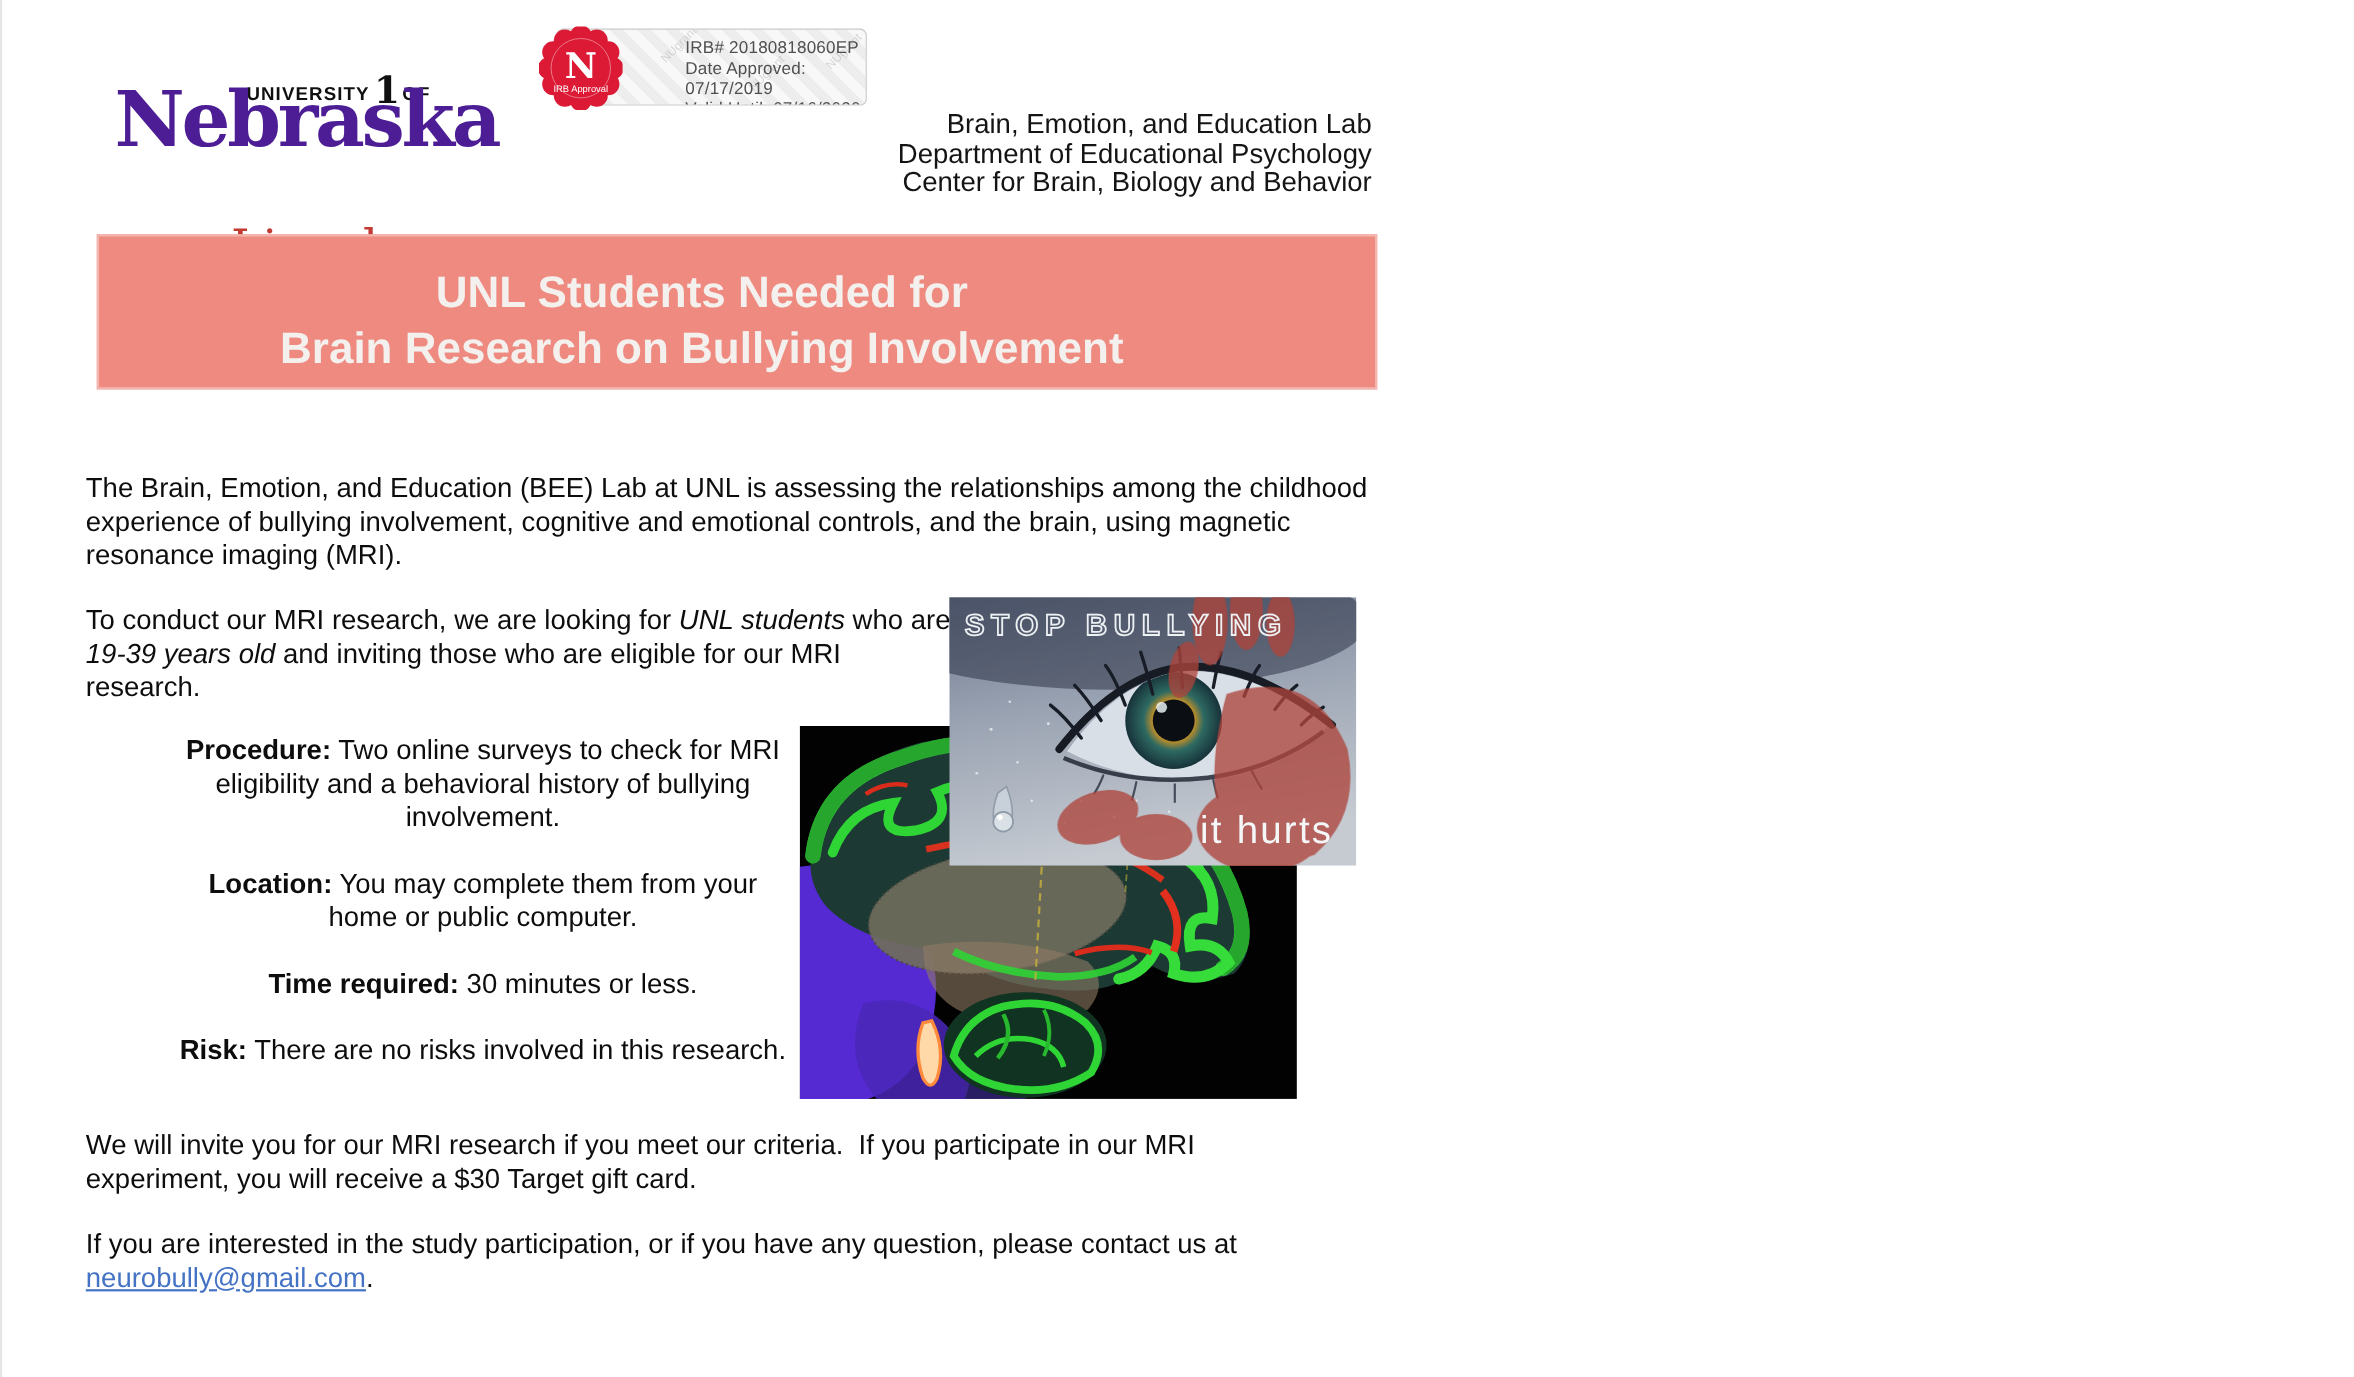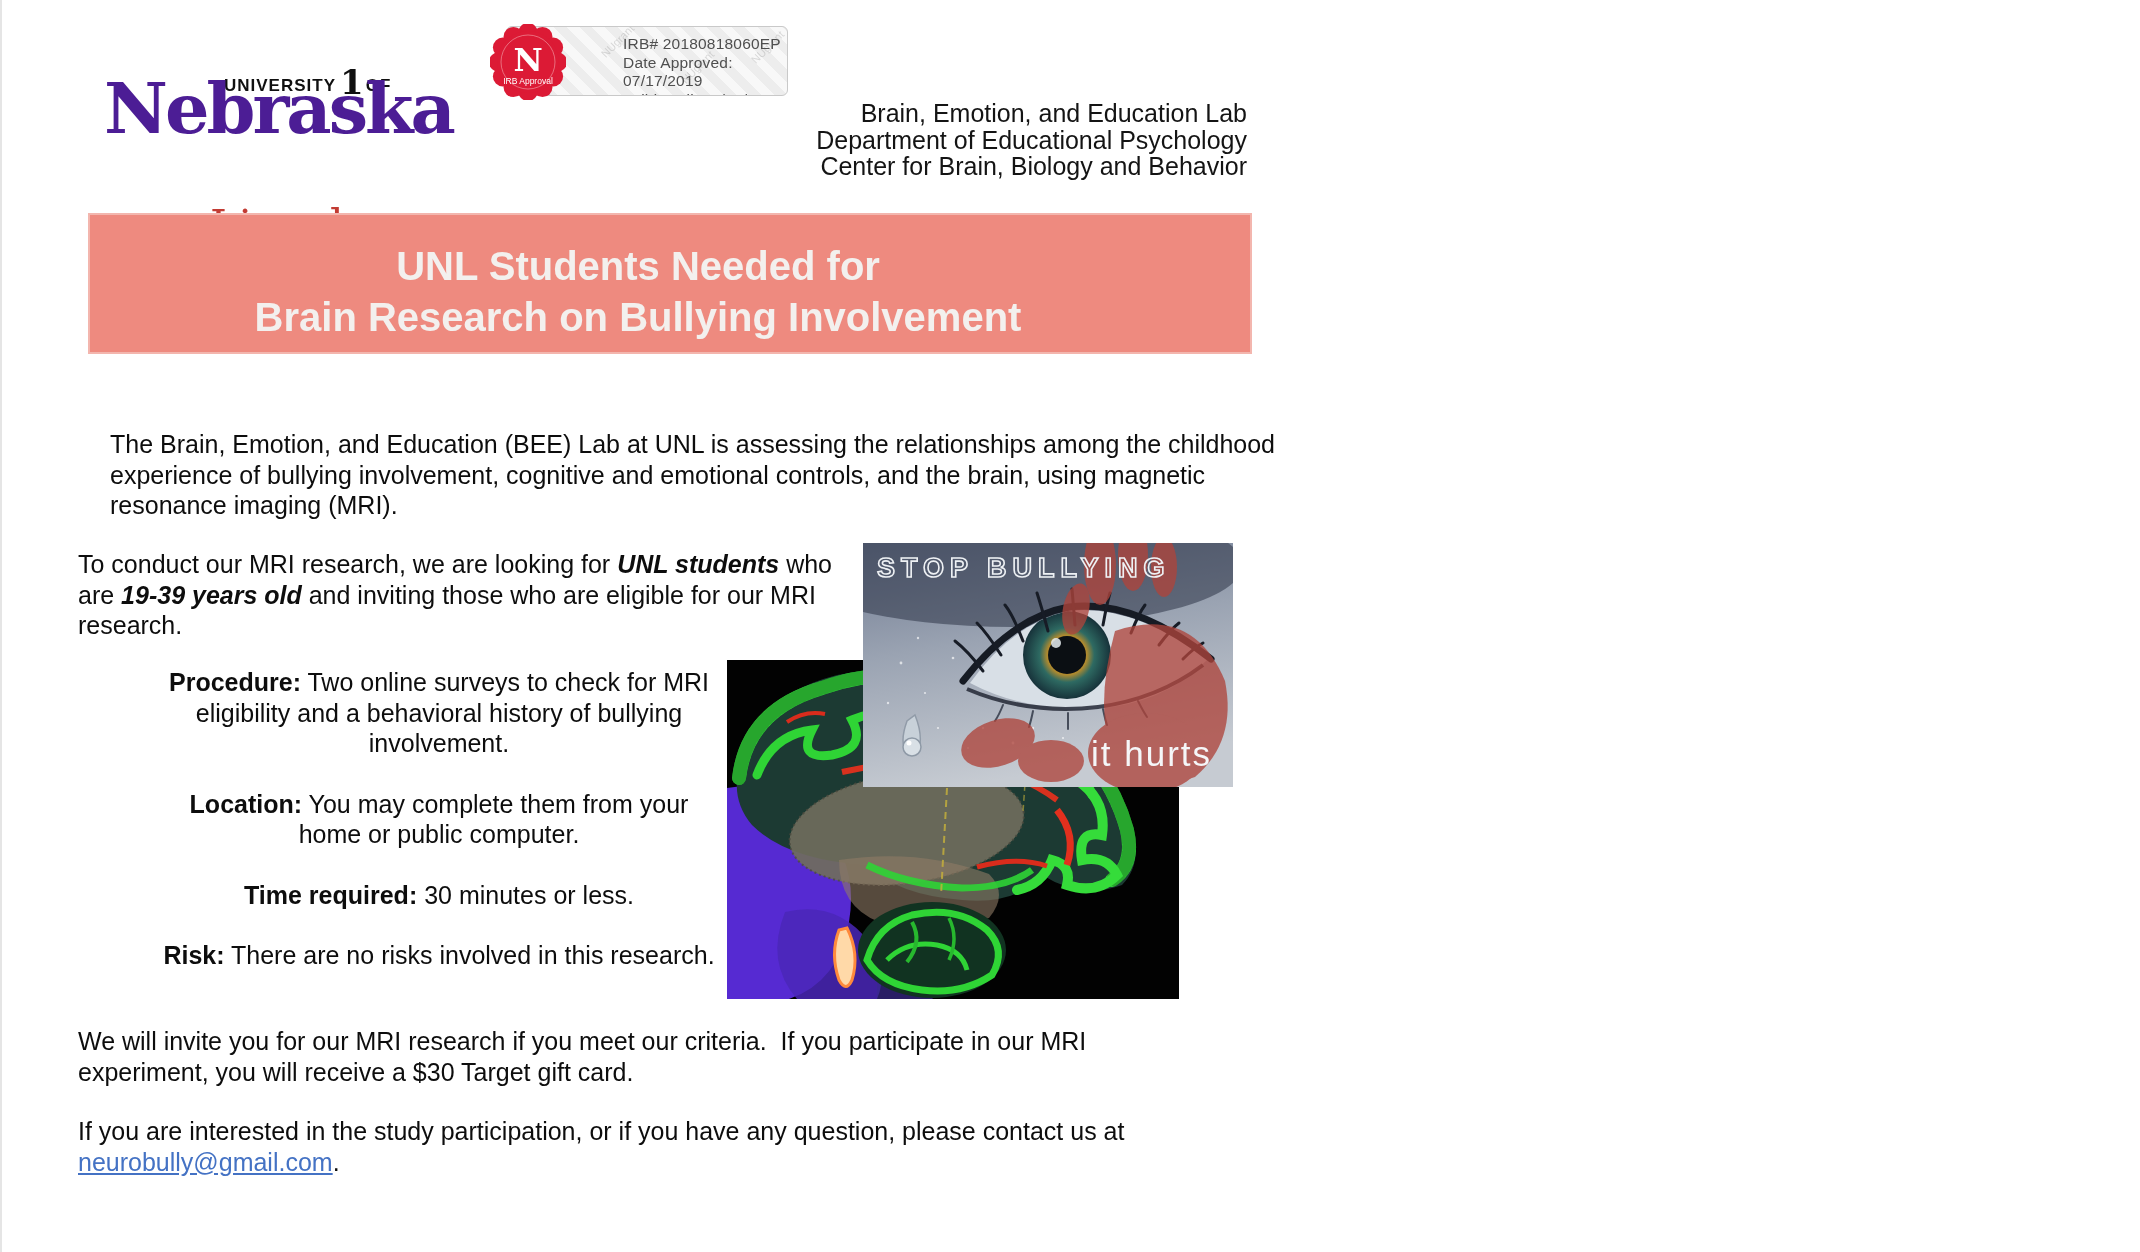--- a/index.html
+++ b/index.html
@@ -31,26 +31,26 @@
 
   
   .lab-info{position:absolute;right:893px;top:100px;text-align:right;font-size:25px;line-height:26.5px;color:#141414;}
 
   
   .banner{position:absolute;left:88px;top:213px;width:1164px;height:141px;box-sizing:border-box;}
   .banner-title{margin:26px 64px 0 0;text-align:center;font-size:40px;font-weight:bold;line-height:51px;}
 
   
   .para{position:absolute;font-size:25px;line-height:30.5px;color:#0d0d0d;}
-  .para-intro{left:78px;top:429px;width:1170px;margin-left:32px;}
+  .para-intro{left:78px;top:429px;width:1170px;}
   .para-recruit{left:78px;top:549px;width:792px;}
   .details{position:absolute;left:155px;top:667px;width:568px;font-size:25px;line-height:30.5px;text-align:center;}
   .detail-item{margin:0 0 30px 0;}
   .detail-label{font-weight:bold;}
-  .bold-italic{font-weight:bold;font-style:italic;}
+  .bold-italic{font-weight:normal;font-style:italic;}
   .para-invite{left:78px;top:1026px;width:1140px;white-space:pre-wrap;}
   .para-contact{left:78px;top:1116px;width:1140px;}
   .email-link{text-decoration:underline;cursor:pointer;}
 
   
   .brain-pic{position:absolute;left:727px;top:660px;width:452px;height:339px;z-index:2;}
   .eye-pic{position:absolute;left:863px;top:543px;width:370px;height:244px;z-index:3;}
 </style>
 </head>
 <body>

